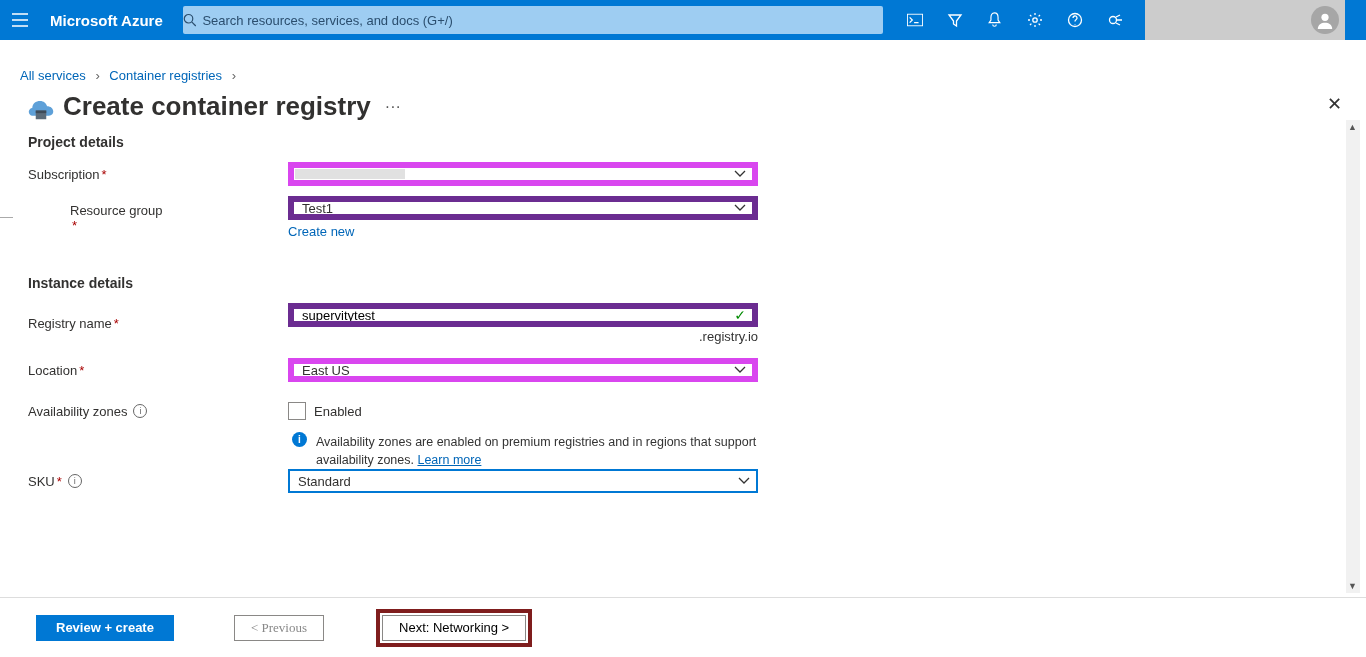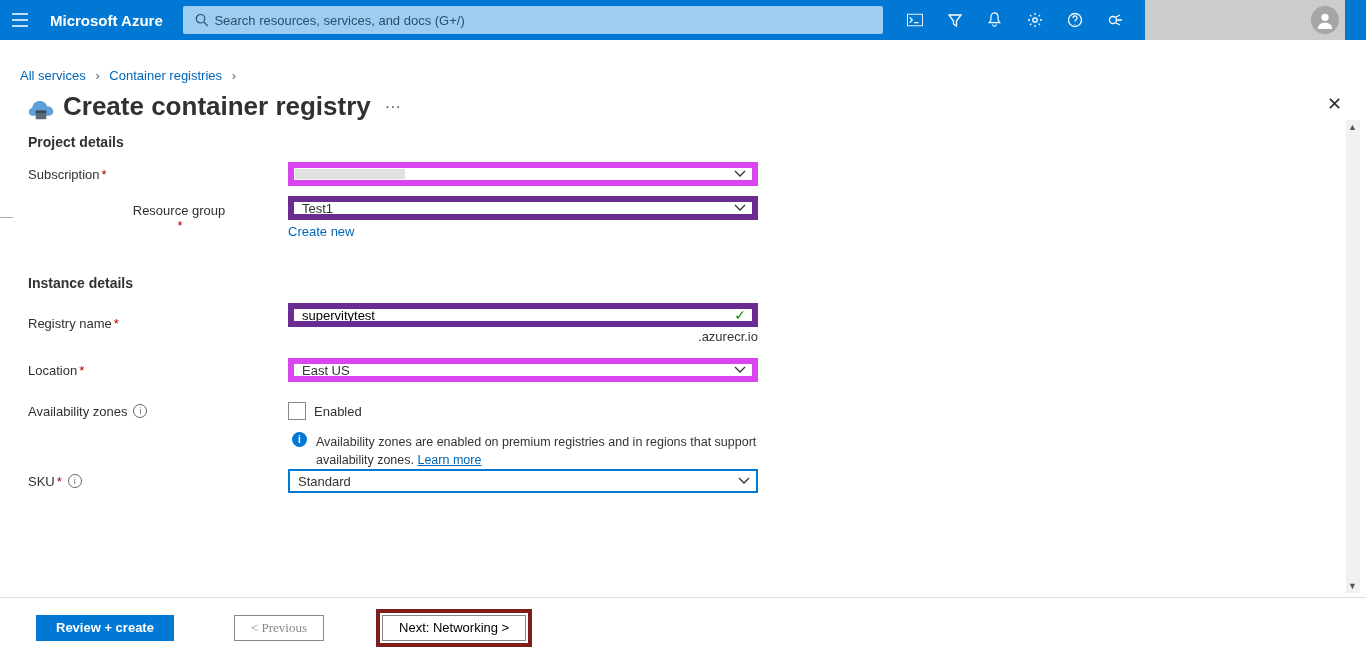--- a/index.html
+++ b/index.html
@@ -4,21 +4,21 @@
 <style>
 * { box-sizing: border-box; margin: 0; padding: 0; }
 body { font-family: "Segoe UI", Arial, sans-serif; font-size: 13px; color: #323130; overflow: hidden; width: 1366px; height: 657px; position: relative; }
 
 
 .topbar { background: #0078d4; height: 40px; display: flex; align-items: center; color: #fff; }
 .hamburger { width: 40px; display: flex; align-items: center; justify-content: center; cursor: pointer; }
 .hamburger svg { stroke: #fff; }
 .brand { font-size: 15px; font-weight: 600; padding: 0 20px 0 10px; }
 .search-wrap { flex: 0 0 700px; }
-.search { background: #9ecdf2; height: 28px; width: 100%; border-radius: 2px; display: flex; align-items: center; padding: 0 12px; color: #2b4e6e; }
+.search { background: #9ecdf2; height: 28px; width: 100%; border-radius: 2px; display: flex; align-items: center; padding: 0 0; color: #2b4e6e; }
 .search svg { margin-right: 6px; }
 .search input { background: transparent; border: none; outline: none; font-size: 13px; color: #2b4e6e; width: 100%; }
 .search input::placeholder { color: #2b4e6e; }
 .top-icons { display: flex; align-items: center; margin-left: 12px; }
 .top-icon { width: 40px; height: 40px; display: flex; align-items: center; justify-content: center; cursor: pointer; }
 .top-spacer { width: 160px; height: 40px; background: #ccc; margin-left: 10px; }
 .avatar { width: 40px; height: 40px; background: #ccc; display: flex; align-items: center; justify-content: center; }
 .avatar-circle { width: 28px; height: 28px; border-radius: 50%; background: #a6a6a6; display: flex; align-items: center; justify-content: center; }
 .avatar-circle svg { fill: #fff; }
 
@@ -37,21 +37,21 @@
 
 
 .form-area { position: absolute; top: 120px; bottom: 60px; left: 0; right: 0; padding: 14px 20px 0 28px; overflow: hidden; }
 .scroll-track { position: absolute; right: 6px; top: 120px; bottom: 64px; width: 14px; background: #f1f1f1; }
 .scroll-arrow { position: absolute; left: 2px; font-size: 9px; color: #555; }
 .scroll-arrow.up { top: 2px; }
 .scroll-arrow.down { bottom: 2px; }
 
 .section-title { font-weight: 600; font-size: 14px; margin-bottom: 12px; }
 .field-row { display: flex; align-items: center; margin-bottom: 10px; }
-.field-label-col { width: 260px; font-size: 13px; display: flex; align-items: center; }
+.field-label-col { width: 260px; font-size: 13px; display: flex; align-items: flex-start; }
 .resource-label-col { padding-left: 42px; }
 .tree-connector { position: relative; flex-direction: column; }
 .tree-connector::before { content: ""; position: absolute; left: -30px; top: -14px; bottom: 50%; width: 14px; border-left: 1px solid #aaa; border-bottom: 1px solid #aaa; }
 .req { color: #a80000; margin-left: 2px; }
 .info-circ { display: inline-flex; width: 14px; height: 14px; border: 1px solid #666; border-radius: 50%; align-items: center; justify-content: center; font-size: 9px; color: #666; margin-left: 6px; cursor: pointer; }
 
 .input-col { width: 470px; position: relative; }
 .select-box, .text-input { width: 100%; height: 24px; border: 6px solid #d946ef; background: #fff; padding: 0 22px 0 8px; font-size: 13px; display: flex; align-items: center; position: relative; }
 .select-box.purple { border-color: #6b2c91; }
 .select-box.blue-focus { border: 2px solid #0078d4; outline: none; }
@@ -212,21 +212,21 @@
   <div class="field-row">
     <div class="field-label-col">
       <span>Registry name</span>
         <span class="req">*</span>
     </div>
     <div class="input-col">
       <div class="text-input purple select-box" style="border-color:#6b2c91;">
         <input value="supervitytest" style="">
         <span class="valid-check">✓</span>
       </div>
-      <div class="suffix-text">.azurecr.io</div>
+      <div class="suffix-text">.registry.io</div>
     </div>
   </div>
 
   <div class="field-row" style="margin-top:14px;">
     <div class="field-label-col">
       <span>Location</span>
         <span class="req">*</span>
     </div>
     <div class="input-col">
       <div class="select-box">

